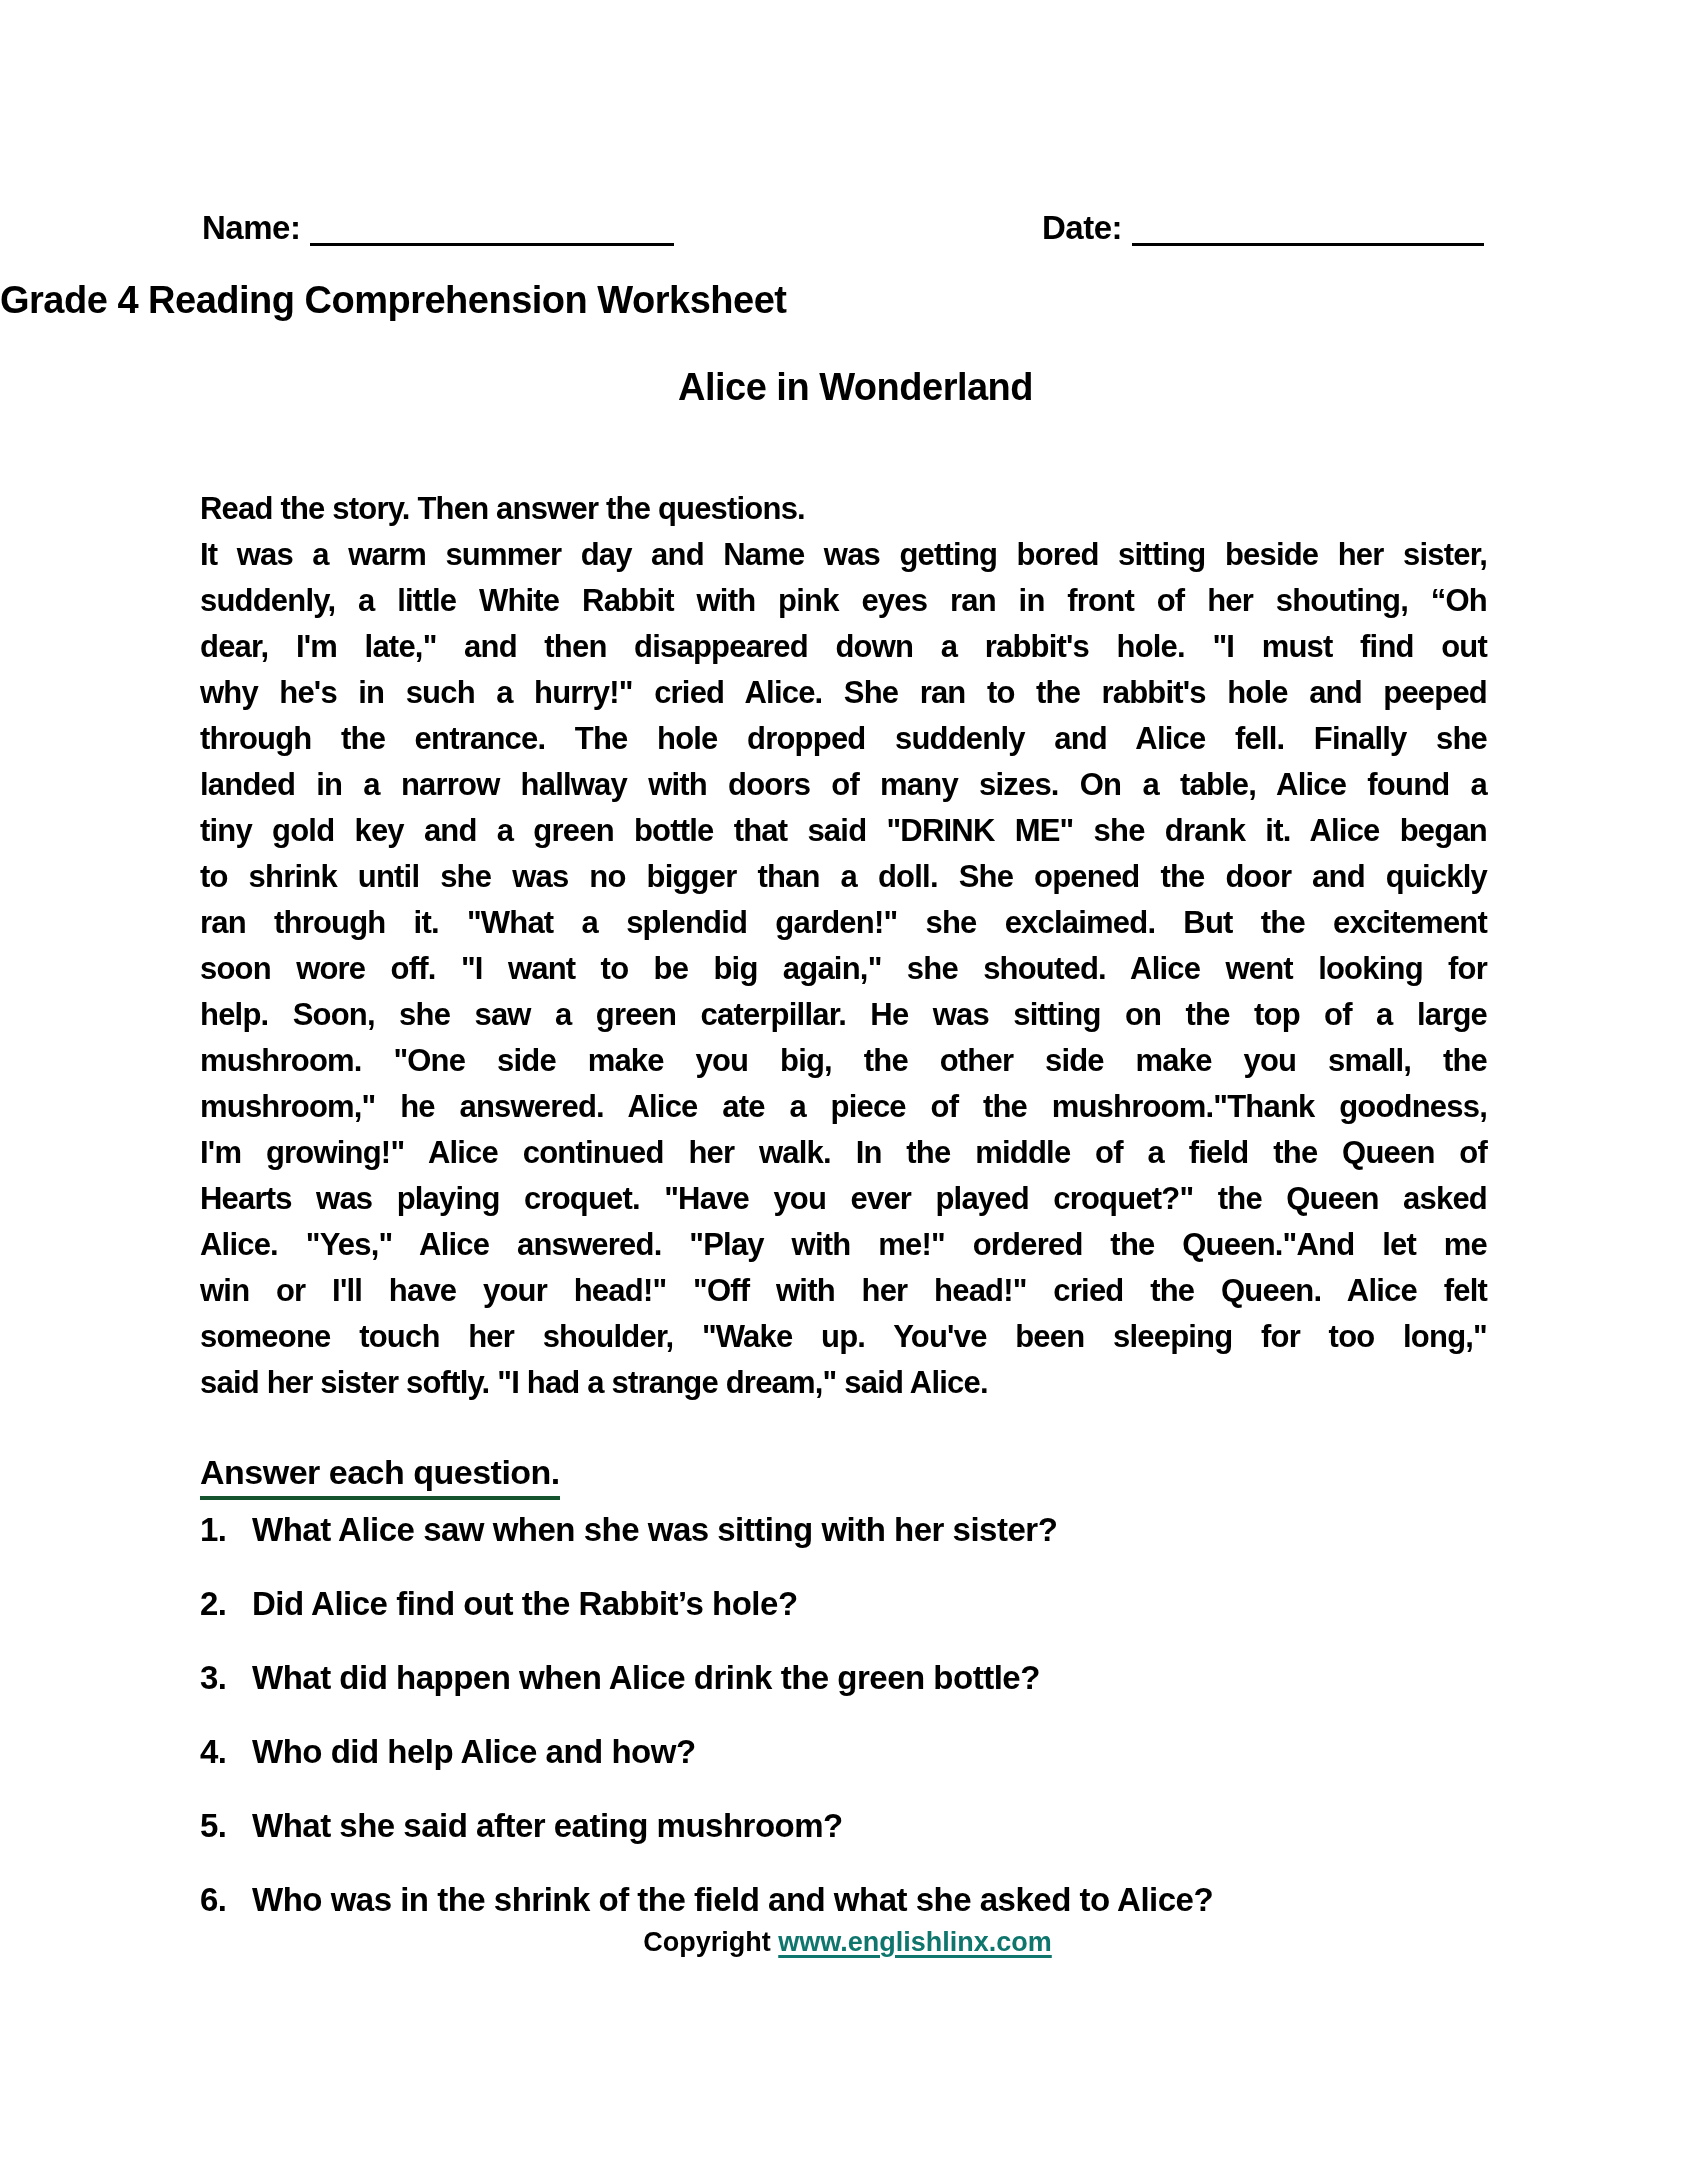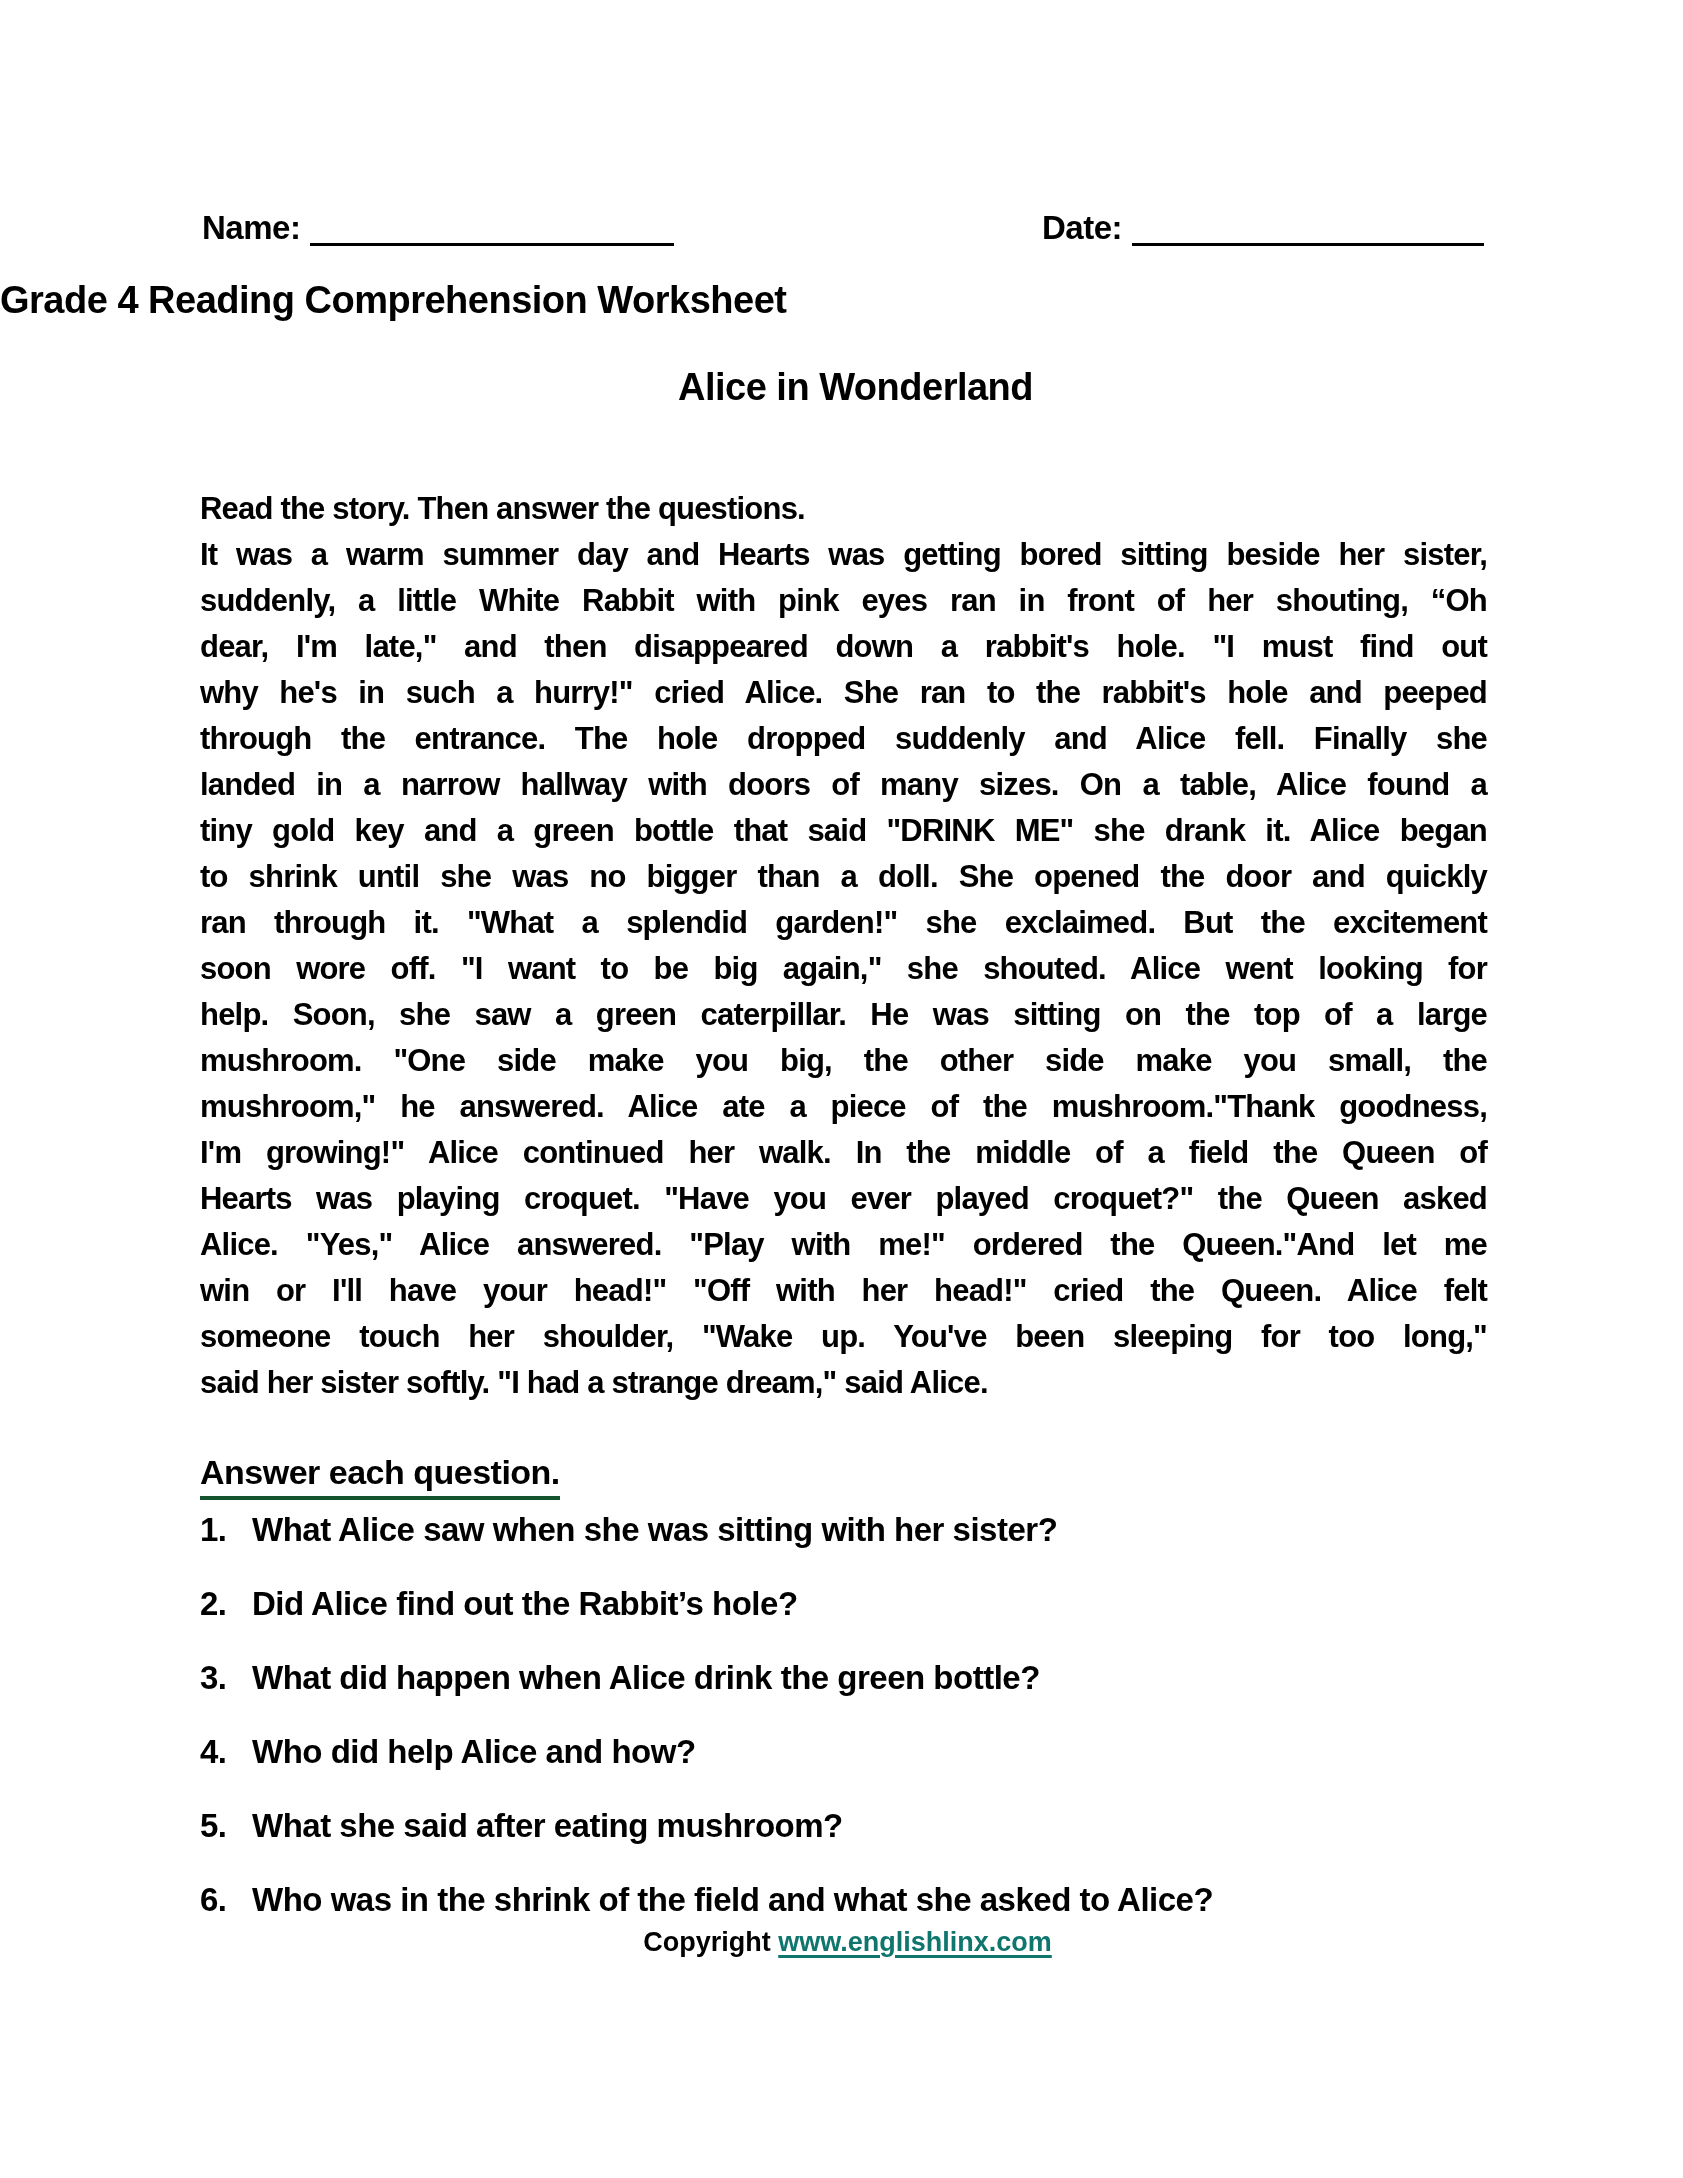--- a/index.html
+++ b/index.html
@@ -82,21 +82,21 @@
   <div class="field-row date-row">
     <span class="label">Date:</span>
     <span class="blank-line"></span>
   </div>
 
   <div class="page-title">Grade 4 Reading Comprehension Worksheet</div>
   <div class="page-subtitle">Alice in Wonderland</div>
 
   <div class="story-block">
     <div class="instructions">Read the story. Then answer the questions.</div>
-    <div class="story-line">It was a warm summer day and Hearts was getting bored sitting beside her sister,</div>
+    <div class="story-line">It was a warm summer day and Name was getting bored sitting beside her sister,</div>
     <div class="story-line">suddenly, a little White Rabbit with pink eyes ran in front of her shouting, “Oh</div>
     <div class="story-line">dear, I'm late," and then disappeared down a rabbit's hole. "I must find out</div>
     <div class="story-line">why he's in such a hurry!" cried Alice. She ran to the rabbit's hole and peeped</div>
     <div class="story-line">through the entrance. The hole dropped suddenly and Alice fell. Finally she</div>
     <div class="story-line">landed in a narrow hallway with doors of many sizes. On a table, Alice found a</div>
     <div class="story-line">tiny gold key and a green bottle that said "DRINK ME" she drank it. Alice began</div>
     <div class="story-line">to shrink until she was no bigger than a doll. She opened the door and quickly</div>
     <div class="story-line">ran through it. "What a splendid garden!" she exclaimed. But the excitement</div>
     <div class="story-line">soon wore off. "I want to be big again," she shouted. Alice went looking for</div>
     <div class="story-line">help. Soon, she saw a green caterpillar. He was sitting on the top of a large</div>

